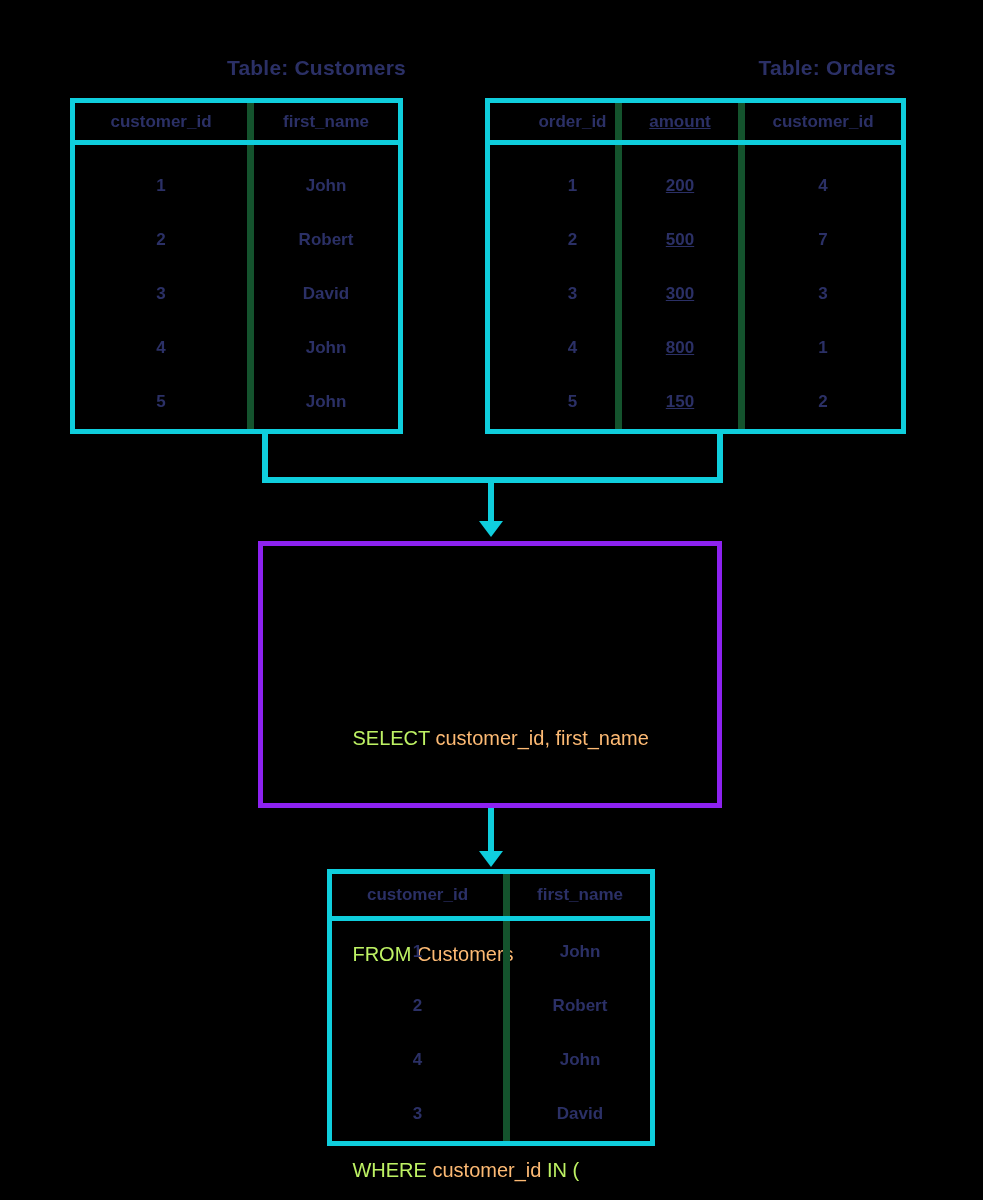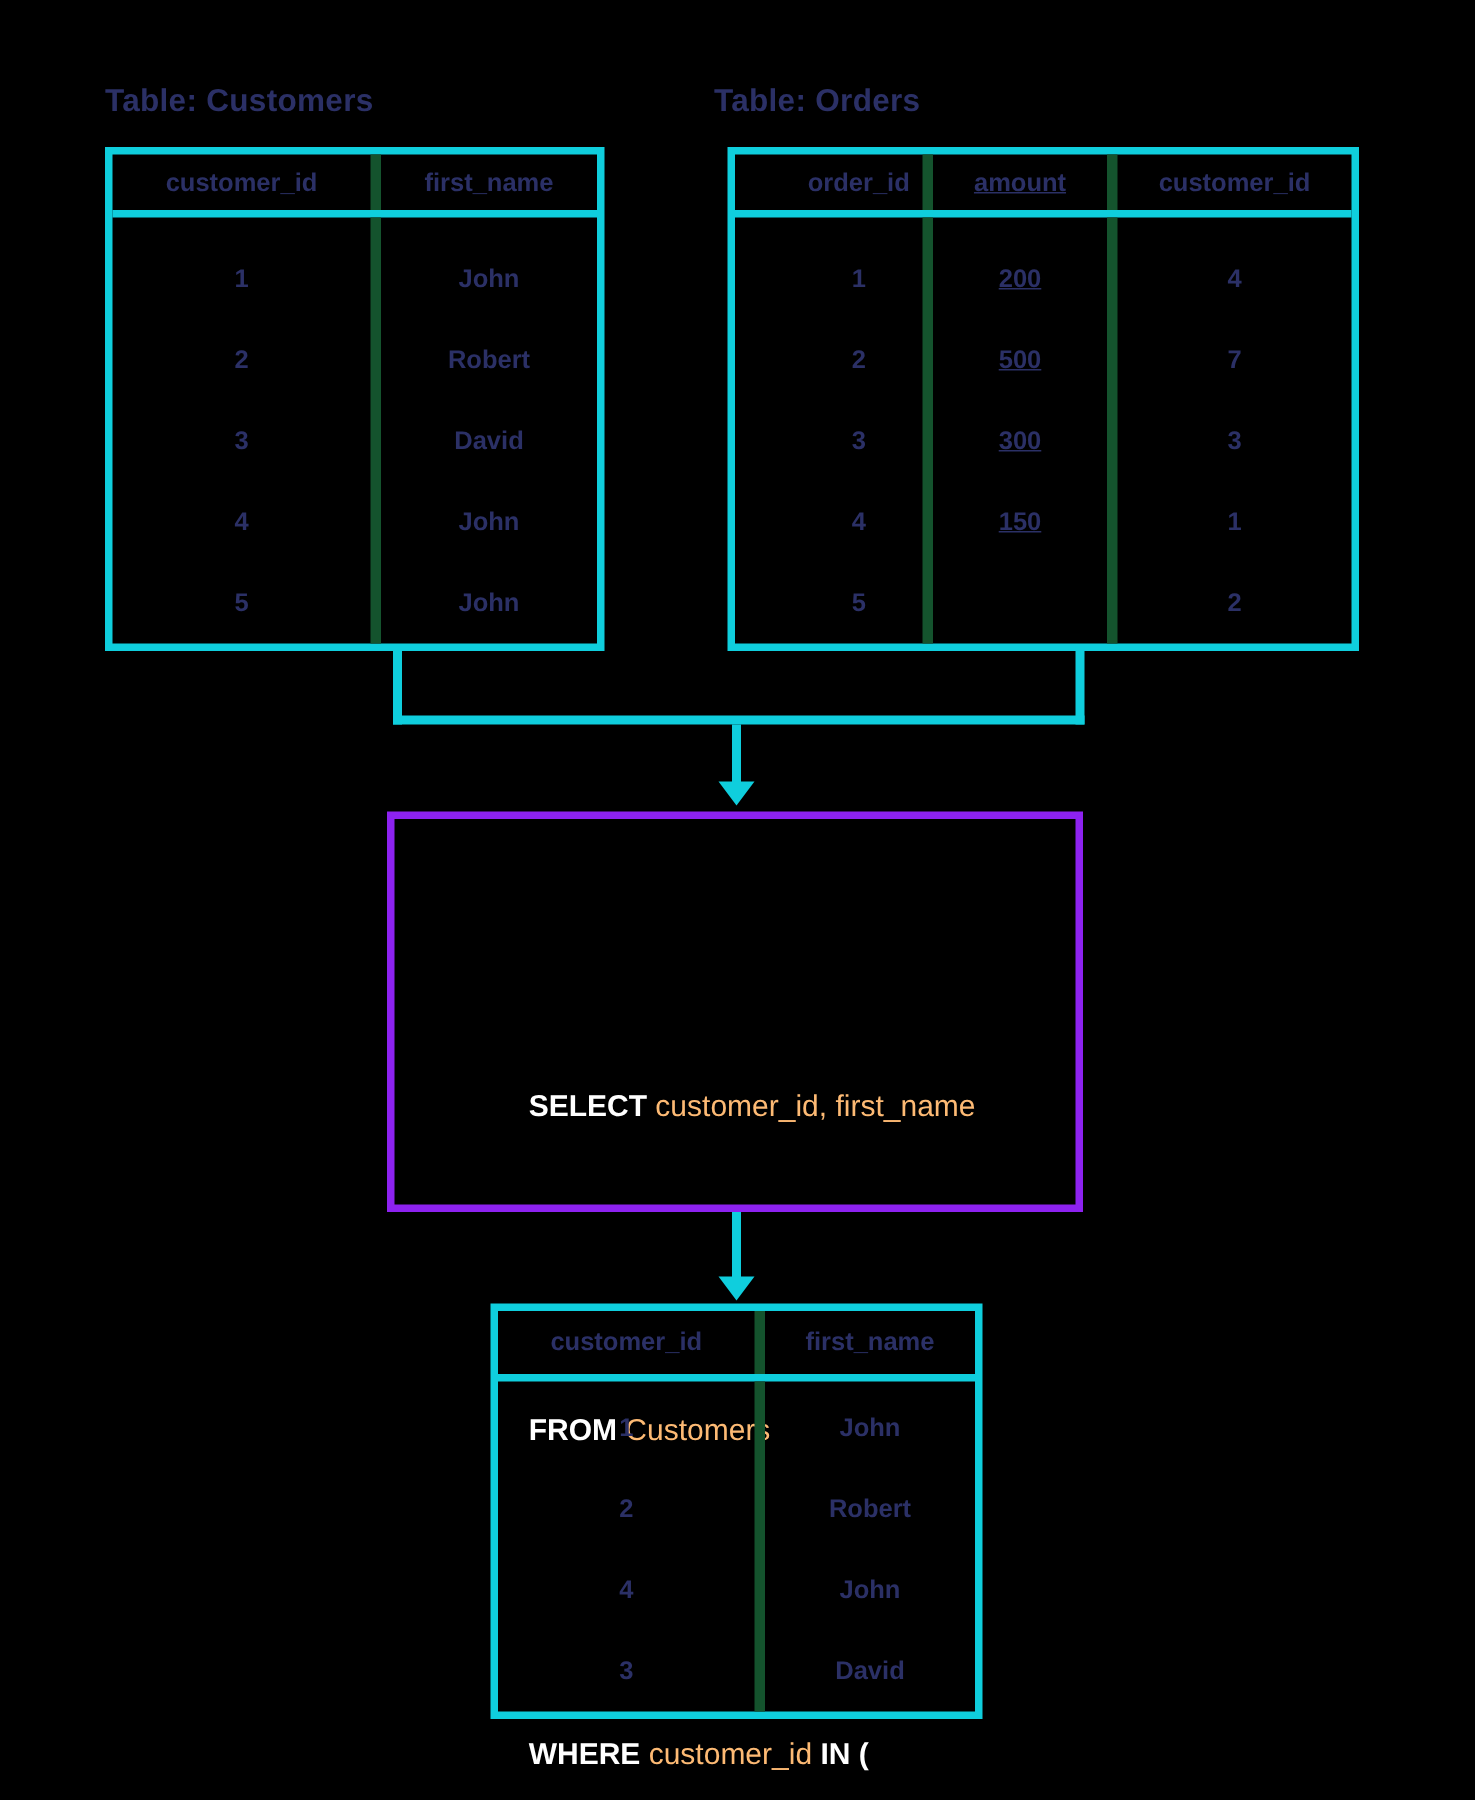--- a/index.html
+++ b/index.html
@@ -23,21 +23,21 @@
     height: 1200px;
   }
 
   
   .tbl-title {
     position: absolute;
     font-size: 21px;
     font-weight: bold;
     letter-spacing: 0.2px;
     color: #2b3066;
-    text-align: left;
+    text-align: right;
     white-space: nowrap;
   }
   #title-customers { left: 70px;  top: 56px; width: 336px; }
   #title-orders    { left: 476px; top: 56px; width: 420px; }
 
   
   .db-table {
     position: absolute;
     box-sizing: border-box;
     border: 5px solid #0fcedd;
@@ -138,22 +138,22 @@
   .sql-lines {
     position: absolute;
     left: 45px;
     top: 30px;
     font-size: 20px;
     line-height: 36px;
     white-space: pre;
   }
   .sql-line { white-space: pre; }
   .kw {
-    color: #ffffff;
-    font-weight: bold;
+    color: #bef264;
+    font-weight: normal;
   }
   .idn {
     color: #fdba74;
   }
 </style>
 </head>
 <body>
 
 <div class="stage">
 
@@ -195,20 +195,21 @@
         <div class="db-cell">1</div>
         <div class="db-cell">2</div>
         <div class="db-cell">3</div>
         <div class="db-cell">4</div>
         <div class="db-cell">5</div>
       </div>
       <div class="db-col c1">
         <div class="db-cell">200</div>
         <div class="db-cell">500</div>
         <div class="db-cell">300</div>
+        <div class="db-cell">800</div>
         <div class="db-cell">150</div>
       </div>
       <div class="db-col c2">
         <div class="db-cell">4</div>
         <div class="db-cell">7</div>
         <div class="db-cell">3</div>
         <div class="db-cell">1</div>
         <div class="db-cell">2</div>
       </div>
     </div>

